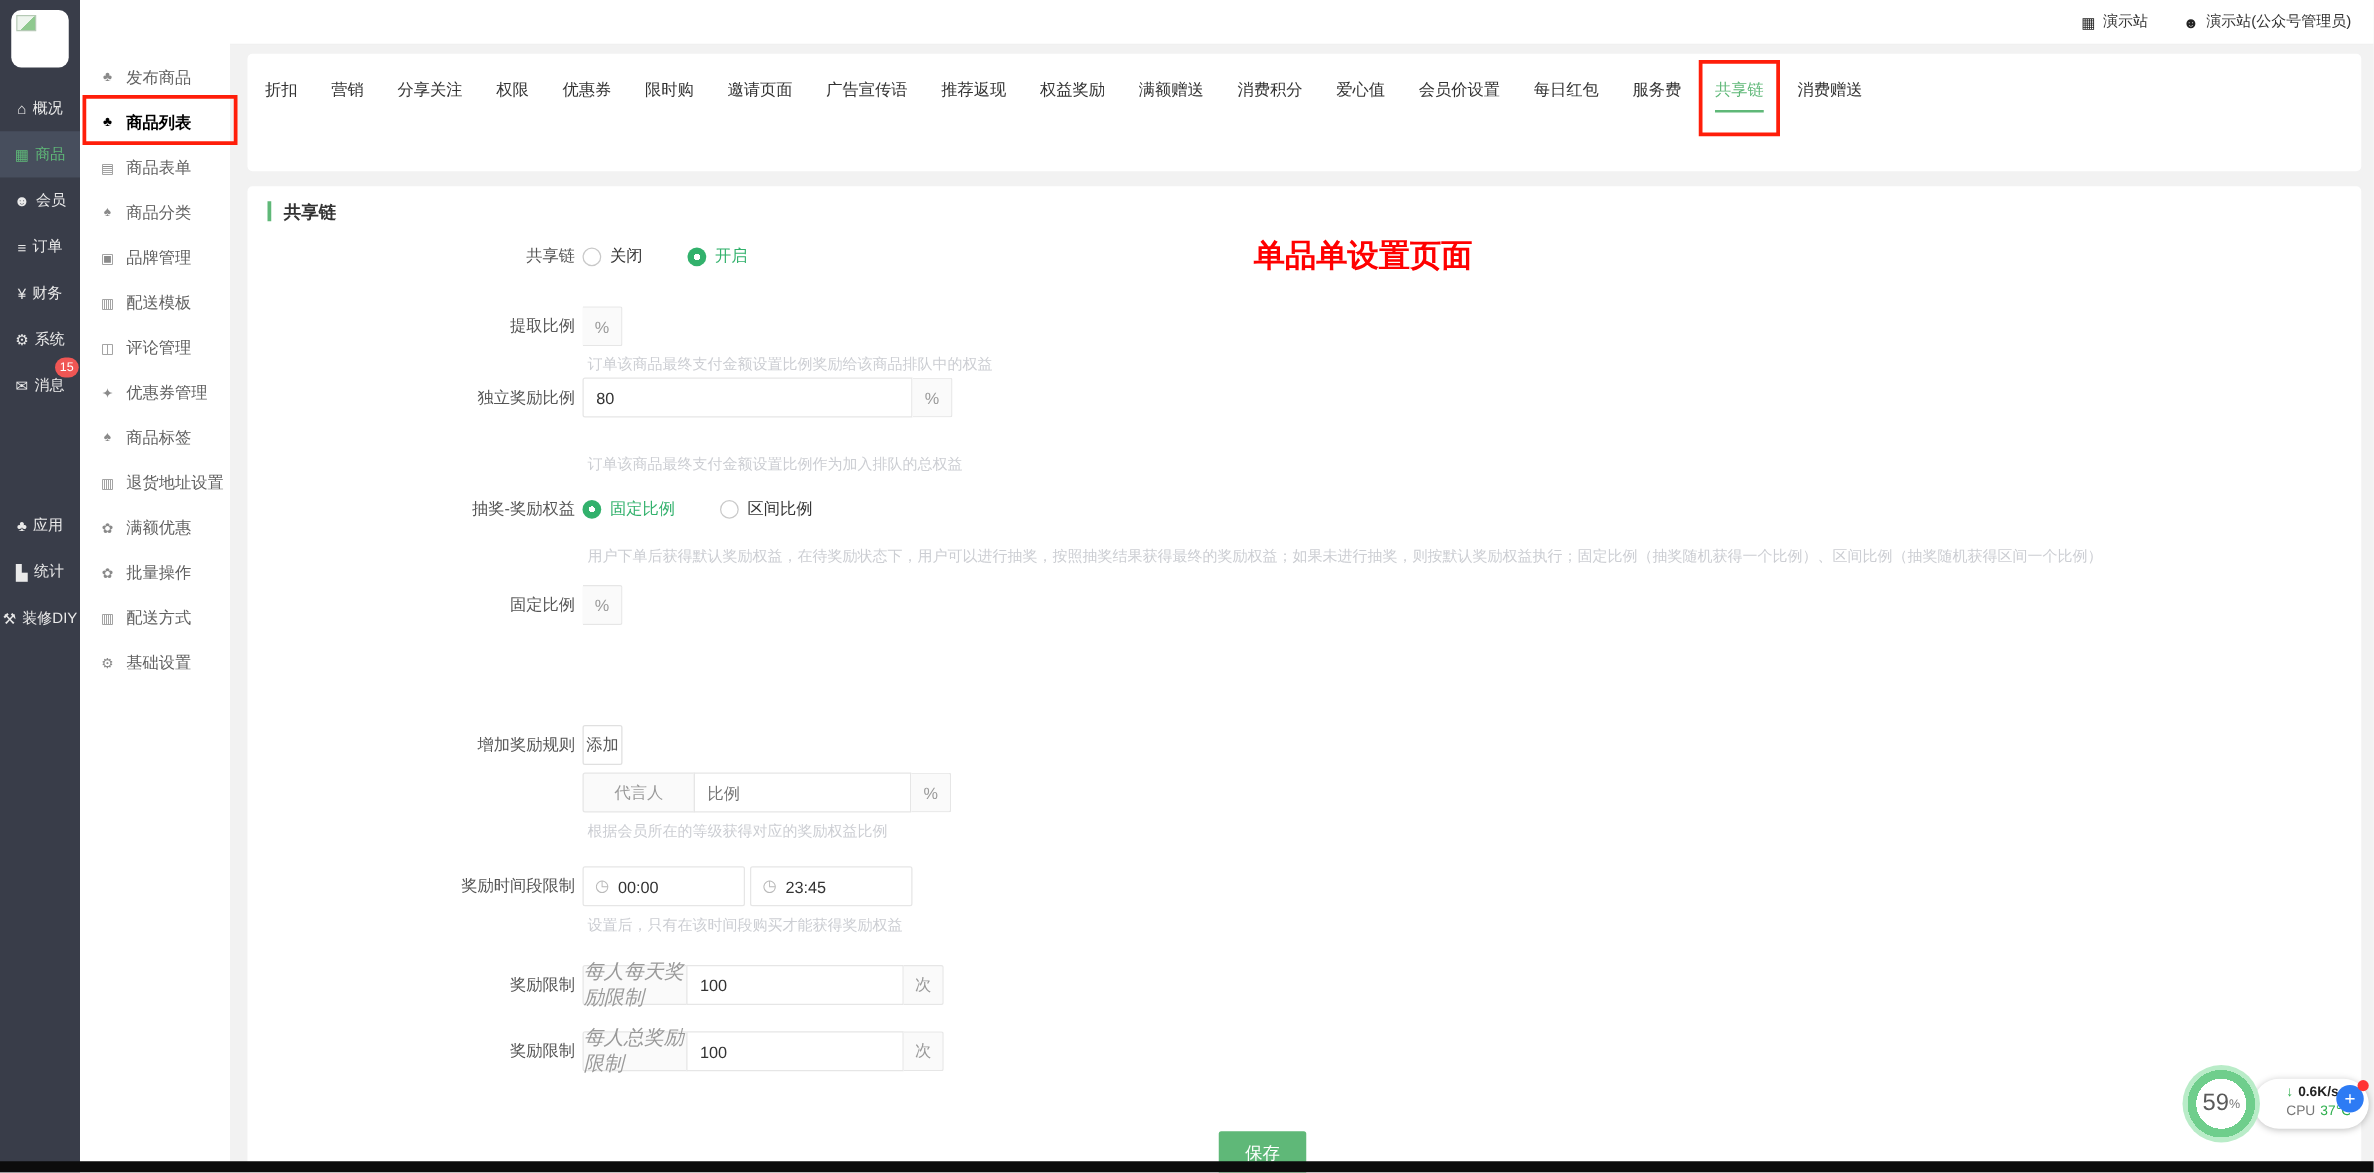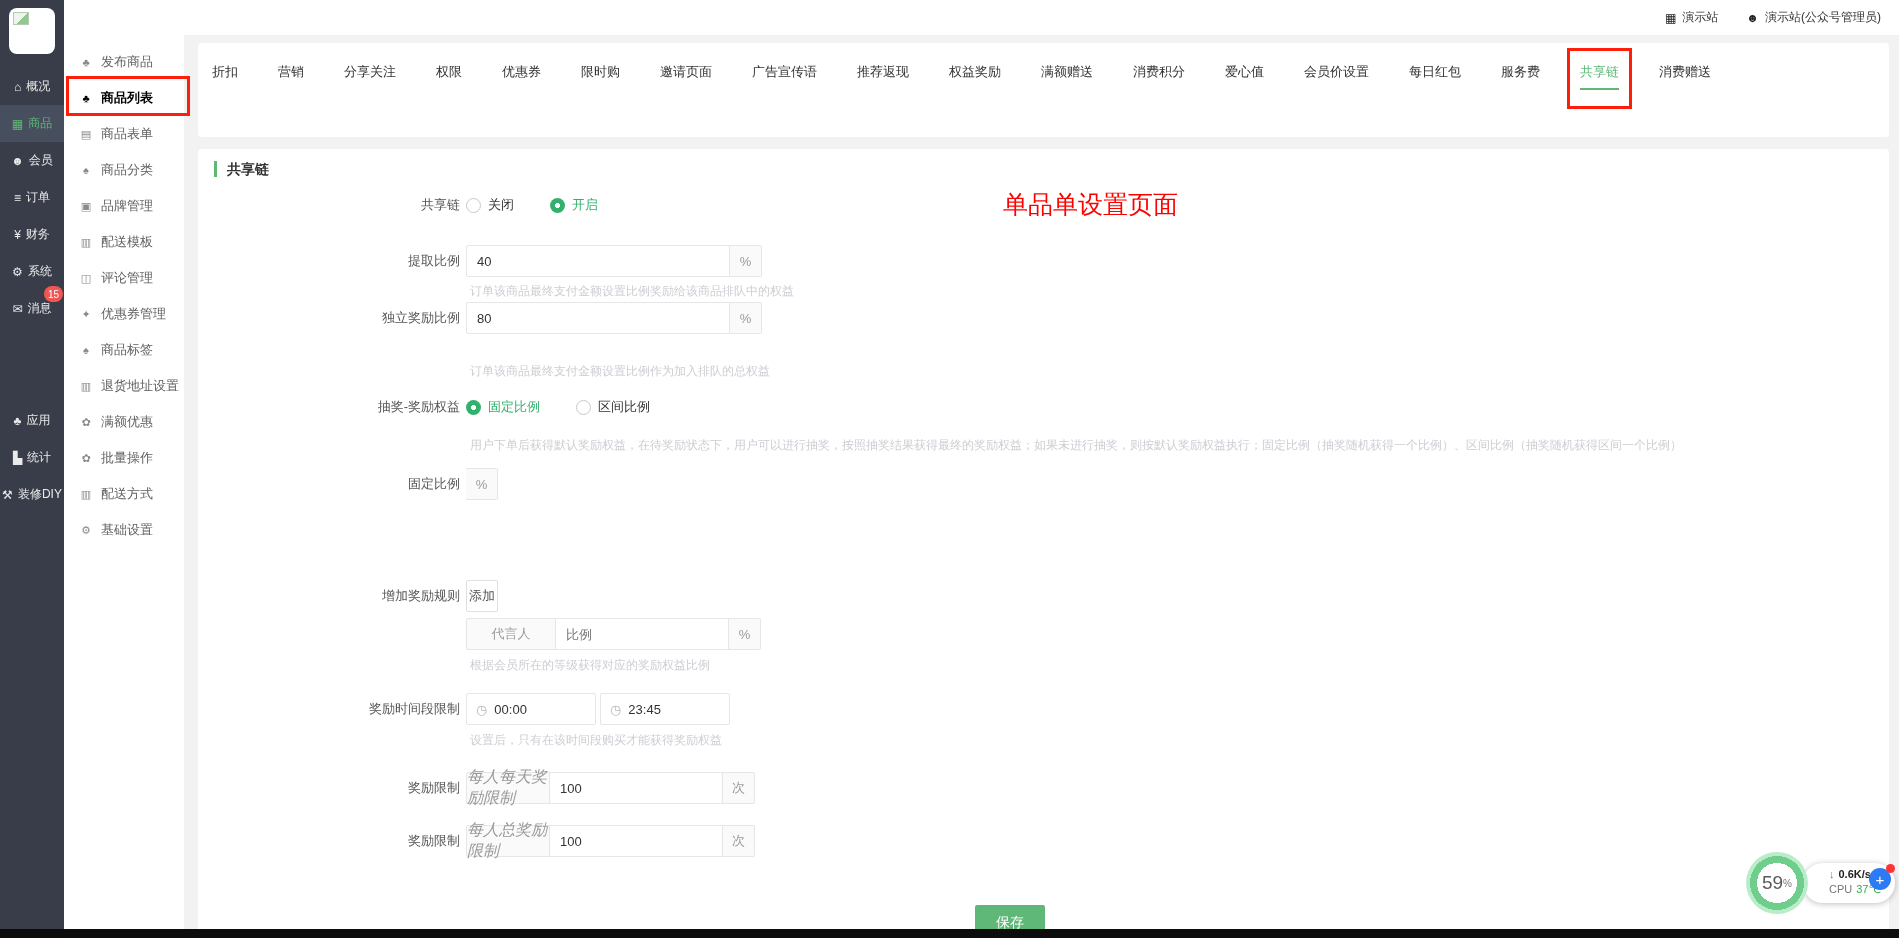--- a/index.html
+++ b/index.html
@@ -34,29 +34,29 @@
   .tic { font-size:12px; color:#222; }
 
   
   .main { position:absolute; left:184px; top:37px; right:0; bottom:0; background:#f2f2f2; }
   .tabcard { position:absolute; left:14px; top:6px; right:10px; height:94px; background:#fff; border-radius:4px;
              padding:8px 0 0 14px; }
   .tabs1 { display:flex; align-items:center; gap:34px; height:32px; }
   .t1 { font-size:14px; color:#333; cursor:pointer; white-space:nowrap; }
   .t1.active { position:relative; background:#5FB878; color:#fff; font-size:13px; height:30px; line-height:30px;
                padding:0 10px; border-radius:3px; }
-  .tabs2 { display:flex; align-items:flex-start; gap:40px; margin-top:12px; }
+  .tabs2 { display:flex; align-items:flex-start; gap:27px; margin-top:12px; }
   .t2 { font-size:13px; color:#333; cursor:pointer; white-space:nowrap; padding-bottom:7px; }
   .t2.active { position:relative; color:#5FB878; border-bottom:2px solid #5FB878; }
 
   
   .rbox1 { position:absolute; left:-8px; right:-8px; top:-10px; bottom:-9px; border:3px solid #ff1e0a; pointer-events:none; }
   .rbox2 { position:absolute; left:-13px; right:-13px; top:-15px; height:61px; border:3px solid #ff1e0a; pointer-events:none; }
   .rboxside { position:absolute; left:2px; right:-6px; top:-4px; bottom:0; border:3px solid #ff1e0a; pointer-events:none; }
-  .annotation { position:absolute; left:1003px; top:188px; font-size:25px; font-weight:normal; color:#ff0000; z-index:40; }
+  .annotation { position:absolute; left:1003px; top:188px; font-size:25px; font-weight:bold; color:#ff0000; z-index:40; }
 
   
   .contentcard { position:absolute; left:14px; top:112px; right:10px; height:790px; background:#fff; border-radius:4px; }
   .sectitle { position:absolute; left:16px; top:12px; font-size:14px; font-weight:bold; color:#333;
               border-left:3px solid #5FB878; padding-left:10px; line-height:16px; }
   .frow { position:absolute; left:0; display:flex; align-items:center; }
   .flabel { width:262px; text-align:right; font-size:13px; color:#565656; flex:none; }
   .fcontent { display:flex; align-items:center; margin-left:6px; }
   .fhelp { position:absolute; left:272px; font-size:12px; color:#ccced3; white-space:nowrap; }
 
@@ -264,21 +264,20 @@
         <span class="ropt">
             <span class="radio on"></span>
             <span class="rlabel on">开启</span>
           </span>
       </span>
     </div>
 
     <div class="frow" style="top:96px;">
       <span class="flabel">提取比例</span>
       <span class="fcontent">
-        <input class="ibox" value="40" style="">
         <span class="isuf">%</span>
       </span>
     </div>
     <div class="fhelp" style="top:134px;">订单该商品最终支付金额设置比例奖励给该商品排队中的权益</div>
 
     <div class="frow" style="top:153px;">
       <span class="flabel">独立奖励比例</span>
       <span class="fcontent">
         <input class="ibox" value="80" style="">
         <span class="isuf">%</span>

